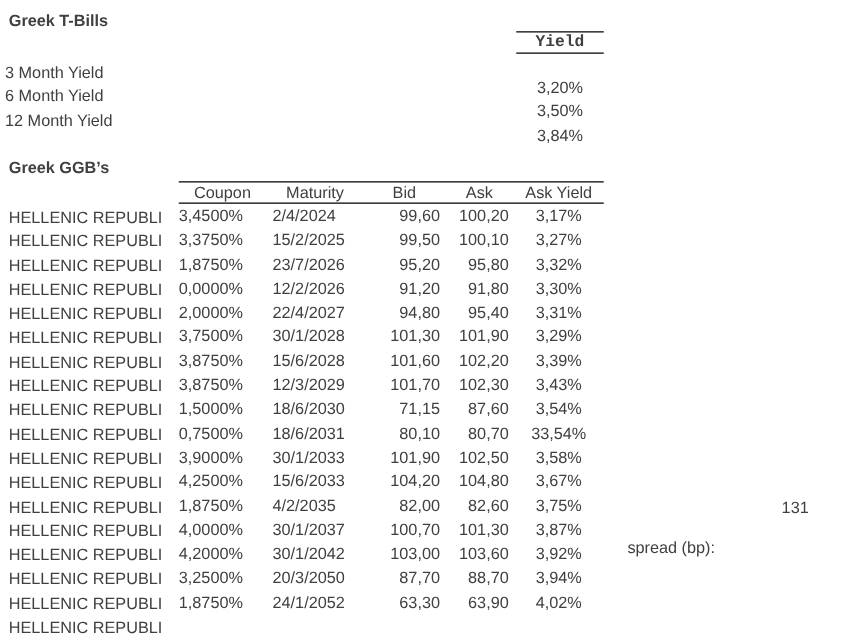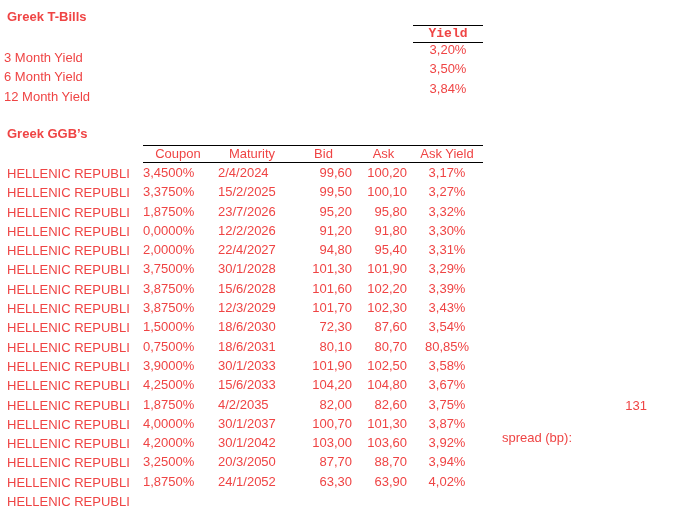--- a/index.html
+++ b/index.html
@@ -3,21 +3,21 @@
 <meta charset="utf-8">
 <style>
   html, body { margin: 0; padding: 0; background: #ffffff; }
   .sheet {
     position: relative;
     width: 679px;
     height: 513px;
     background: #ffffff;
     font-family: "Liberation Sans", sans-serif;
     font-size: 13px;
-    color: #ef4444;
+    color: #404040;
     overflow: hidden;
   }
   .title {
     position: absolute;
     left: 7px;
     font-weight: bold;
     height: 19px;
     line-height: 19px;
     white-space: nowrap;
   }
@@ -29,21 +29,21 @@
     position: absolute;
     left: 413px; top: 25px;
     width: 70px; height: 16px; line-height: 16px;
     border-top: 1.5px solid #000;
     border-bottom: 1.5px solid #000;
     font-weight: bold;
     text-align: center;
     font-family: Liberation Mono, monospace;
   }
   .tbill-labels { position: absolute; left: 4px; top: 48px; }
-  .tbill-values { position: absolute; left: 413px; top: 40px; width: 70px; text-align: center; }
+  .tbill-values { position: absolute; left: 413px; top: 60px; width: 70px; text-align: center; }
   .row-cell { height: 19.3px; line-height: 19.3px; white-space: nowrap; }
 
   
   .ggb-names { position: absolute; left: 7px; top: 164px; width: 138px; }
   .ggb-table { position: absolute; left: 143px; top: 145px; width: 340px; }
   .ggb-head {
     display: flex;
     height: 16px; line-height: 16px;
     border-top: 1.5px solid #000;
     border-bottom: 1.5px solid #000;
@@ -206,31 +206,31 @@
           <div class="c col-coupon">3,8750%</div>
           <div class="c col-maturity">12/3/2029</div>
           <div class="c col-bid">101,70</div>
           <div class="c col-ask">102,30</div>
           <div class="c col-askyield">3,43%</div>
         </div>
 
         <div class="ggb-row">
           <div class="c col-coupon">1,5000%</div>
           <div class="c col-maturity">18/6/2030</div>
-          <div class="c col-bid">72,30</div>
+          <div class="c col-bid">71,15</div>
           <div class="c col-ask">87,60</div>
           <div class="c col-askyield">3,54%</div>
         </div>
 
         <div class="ggb-row">
           <div class="c col-coupon">0,7500%</div>
           <div class="c col-maturity">18/6/2031</div>
           <div class="c col-bid">80,10</div>
           <div class="c col-ask">80,70</div>
-          <div class="c col-askyield">80,85%</div>
+          <div class="c col-askyield">33,54%</div>
         </div>
 
 
         <div class="ggb-row">
           <div class="c col-coupon">3,9000%</div>
           <div class="c col-maturity">30/1/2033</div>
           <div class="c col-bid">101,90</div>
           <div class="c col-ask">102,50</div>
           <div class="c col-askyield">3,58%</div>
         </div>

